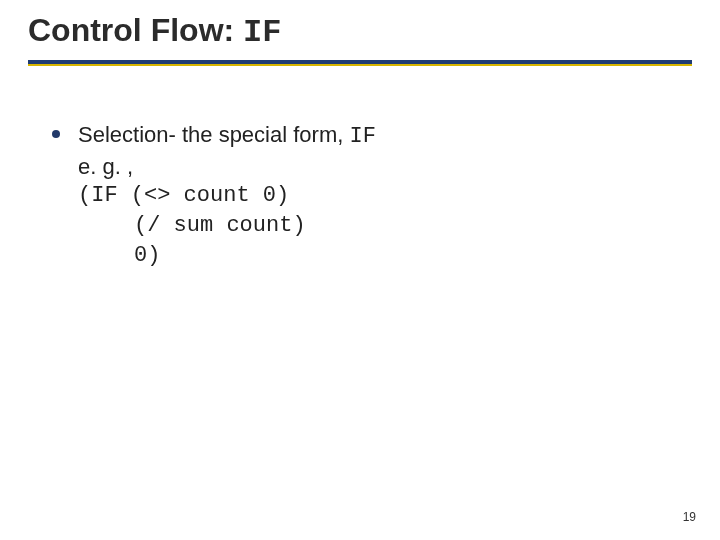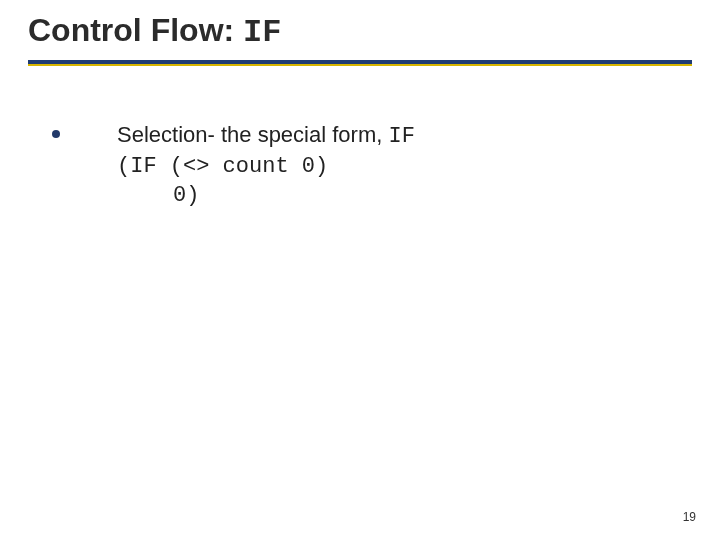--- a/index.html
+++ b/index.html
@@ -44,21 +44,20 @@
     top: 120px;
     left: 52px;
     right: 40px;
     font-size: 22px;
     line-height: 1.35;
     color: #222;
   }
   .bullet-row {
     display: flex;
     align-items: flex-start;
-    gap: 39px;
   }
   .bullet-dot {
     width: 8px;
     height: 8px;
     background: #223a6a;
     border-radius: 50%;
     margin-top: 10px;
     margin-right: 18px;
     flex: 0 0 auto;
   }
@@ -93,21 +92,23 @@
 
   <div class="rule"></div>
 
   <div class="content">
     <div class="bullet-row">
       <div class="bullet-dot"></div>
       <div class="bullet-body">
         <div>
           <span>Selection- the special form, </span><span class="mono">IF</span>
         </div>
+        <div class="indent1">e. g. ,</div>
         <div class="code-line indent1">(IF (&lt;&gt; count 0)</div>
+        <div class="code-line indent2">(/ sum count)</div>
         <div class="code-line indent2">0)</div>
       </div>
     </div>
   </div>
 
   <div class="pagenum">19</div>
 
 </div>
 
 </body></html>

